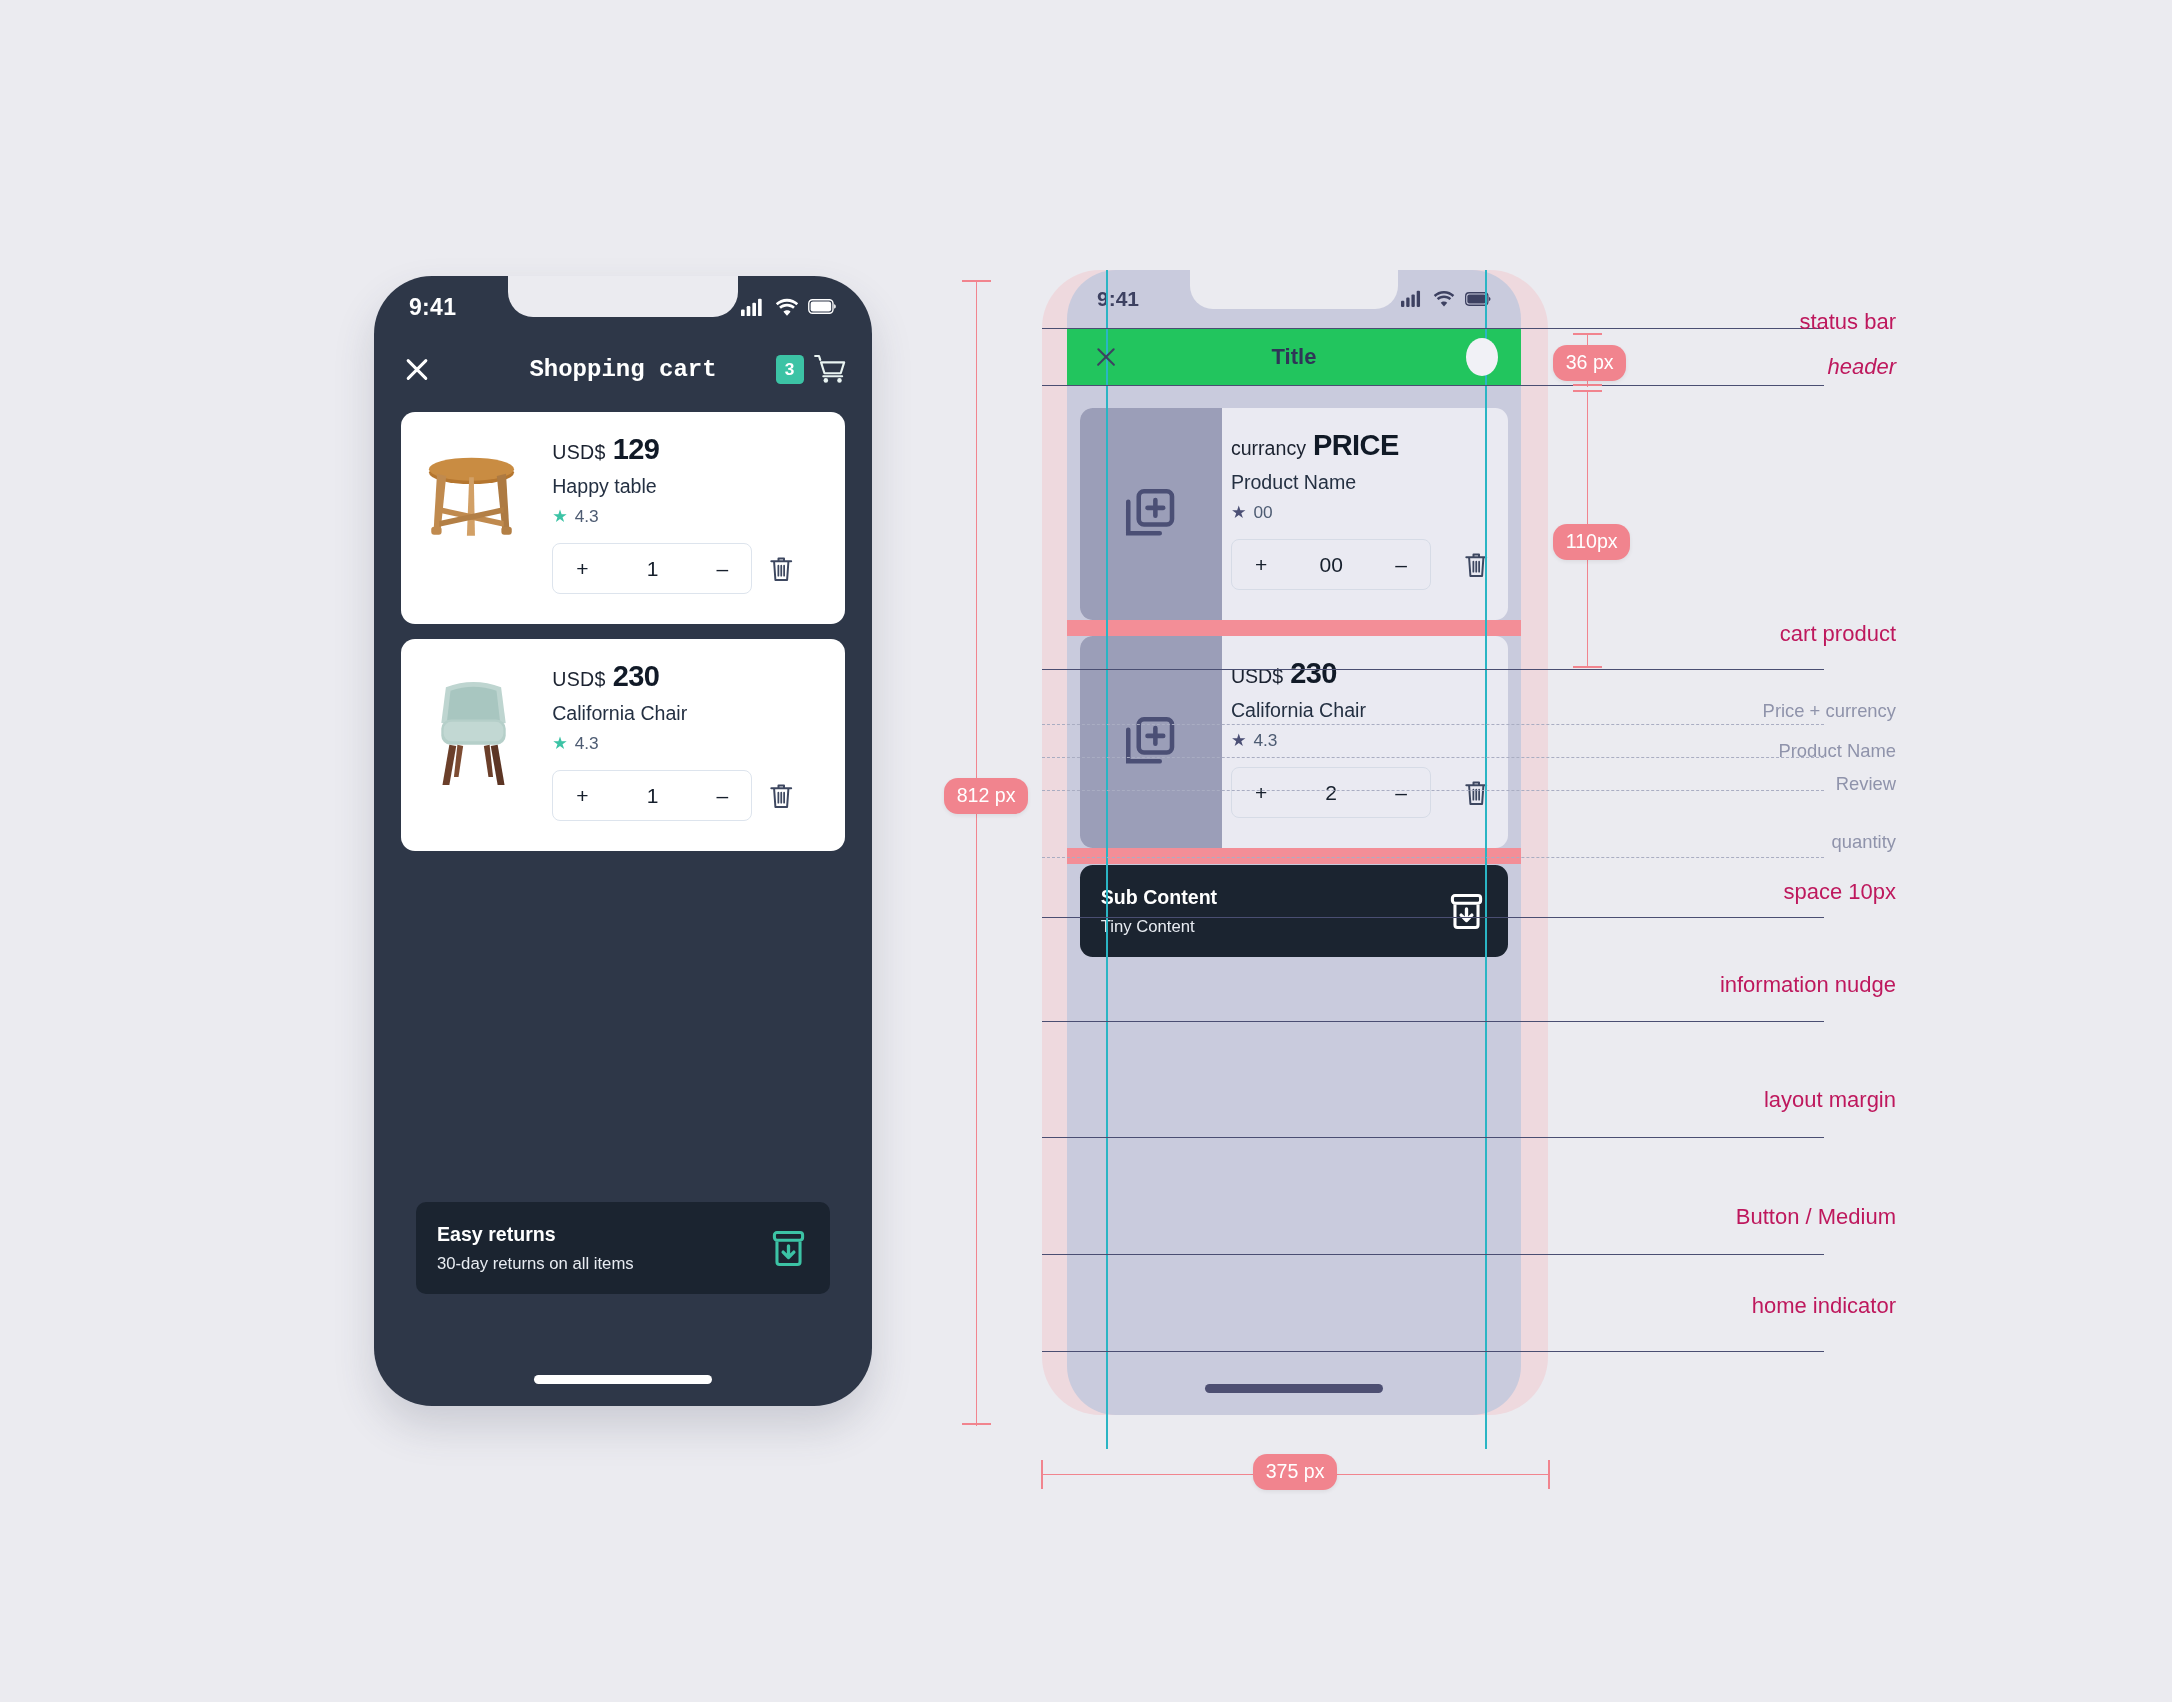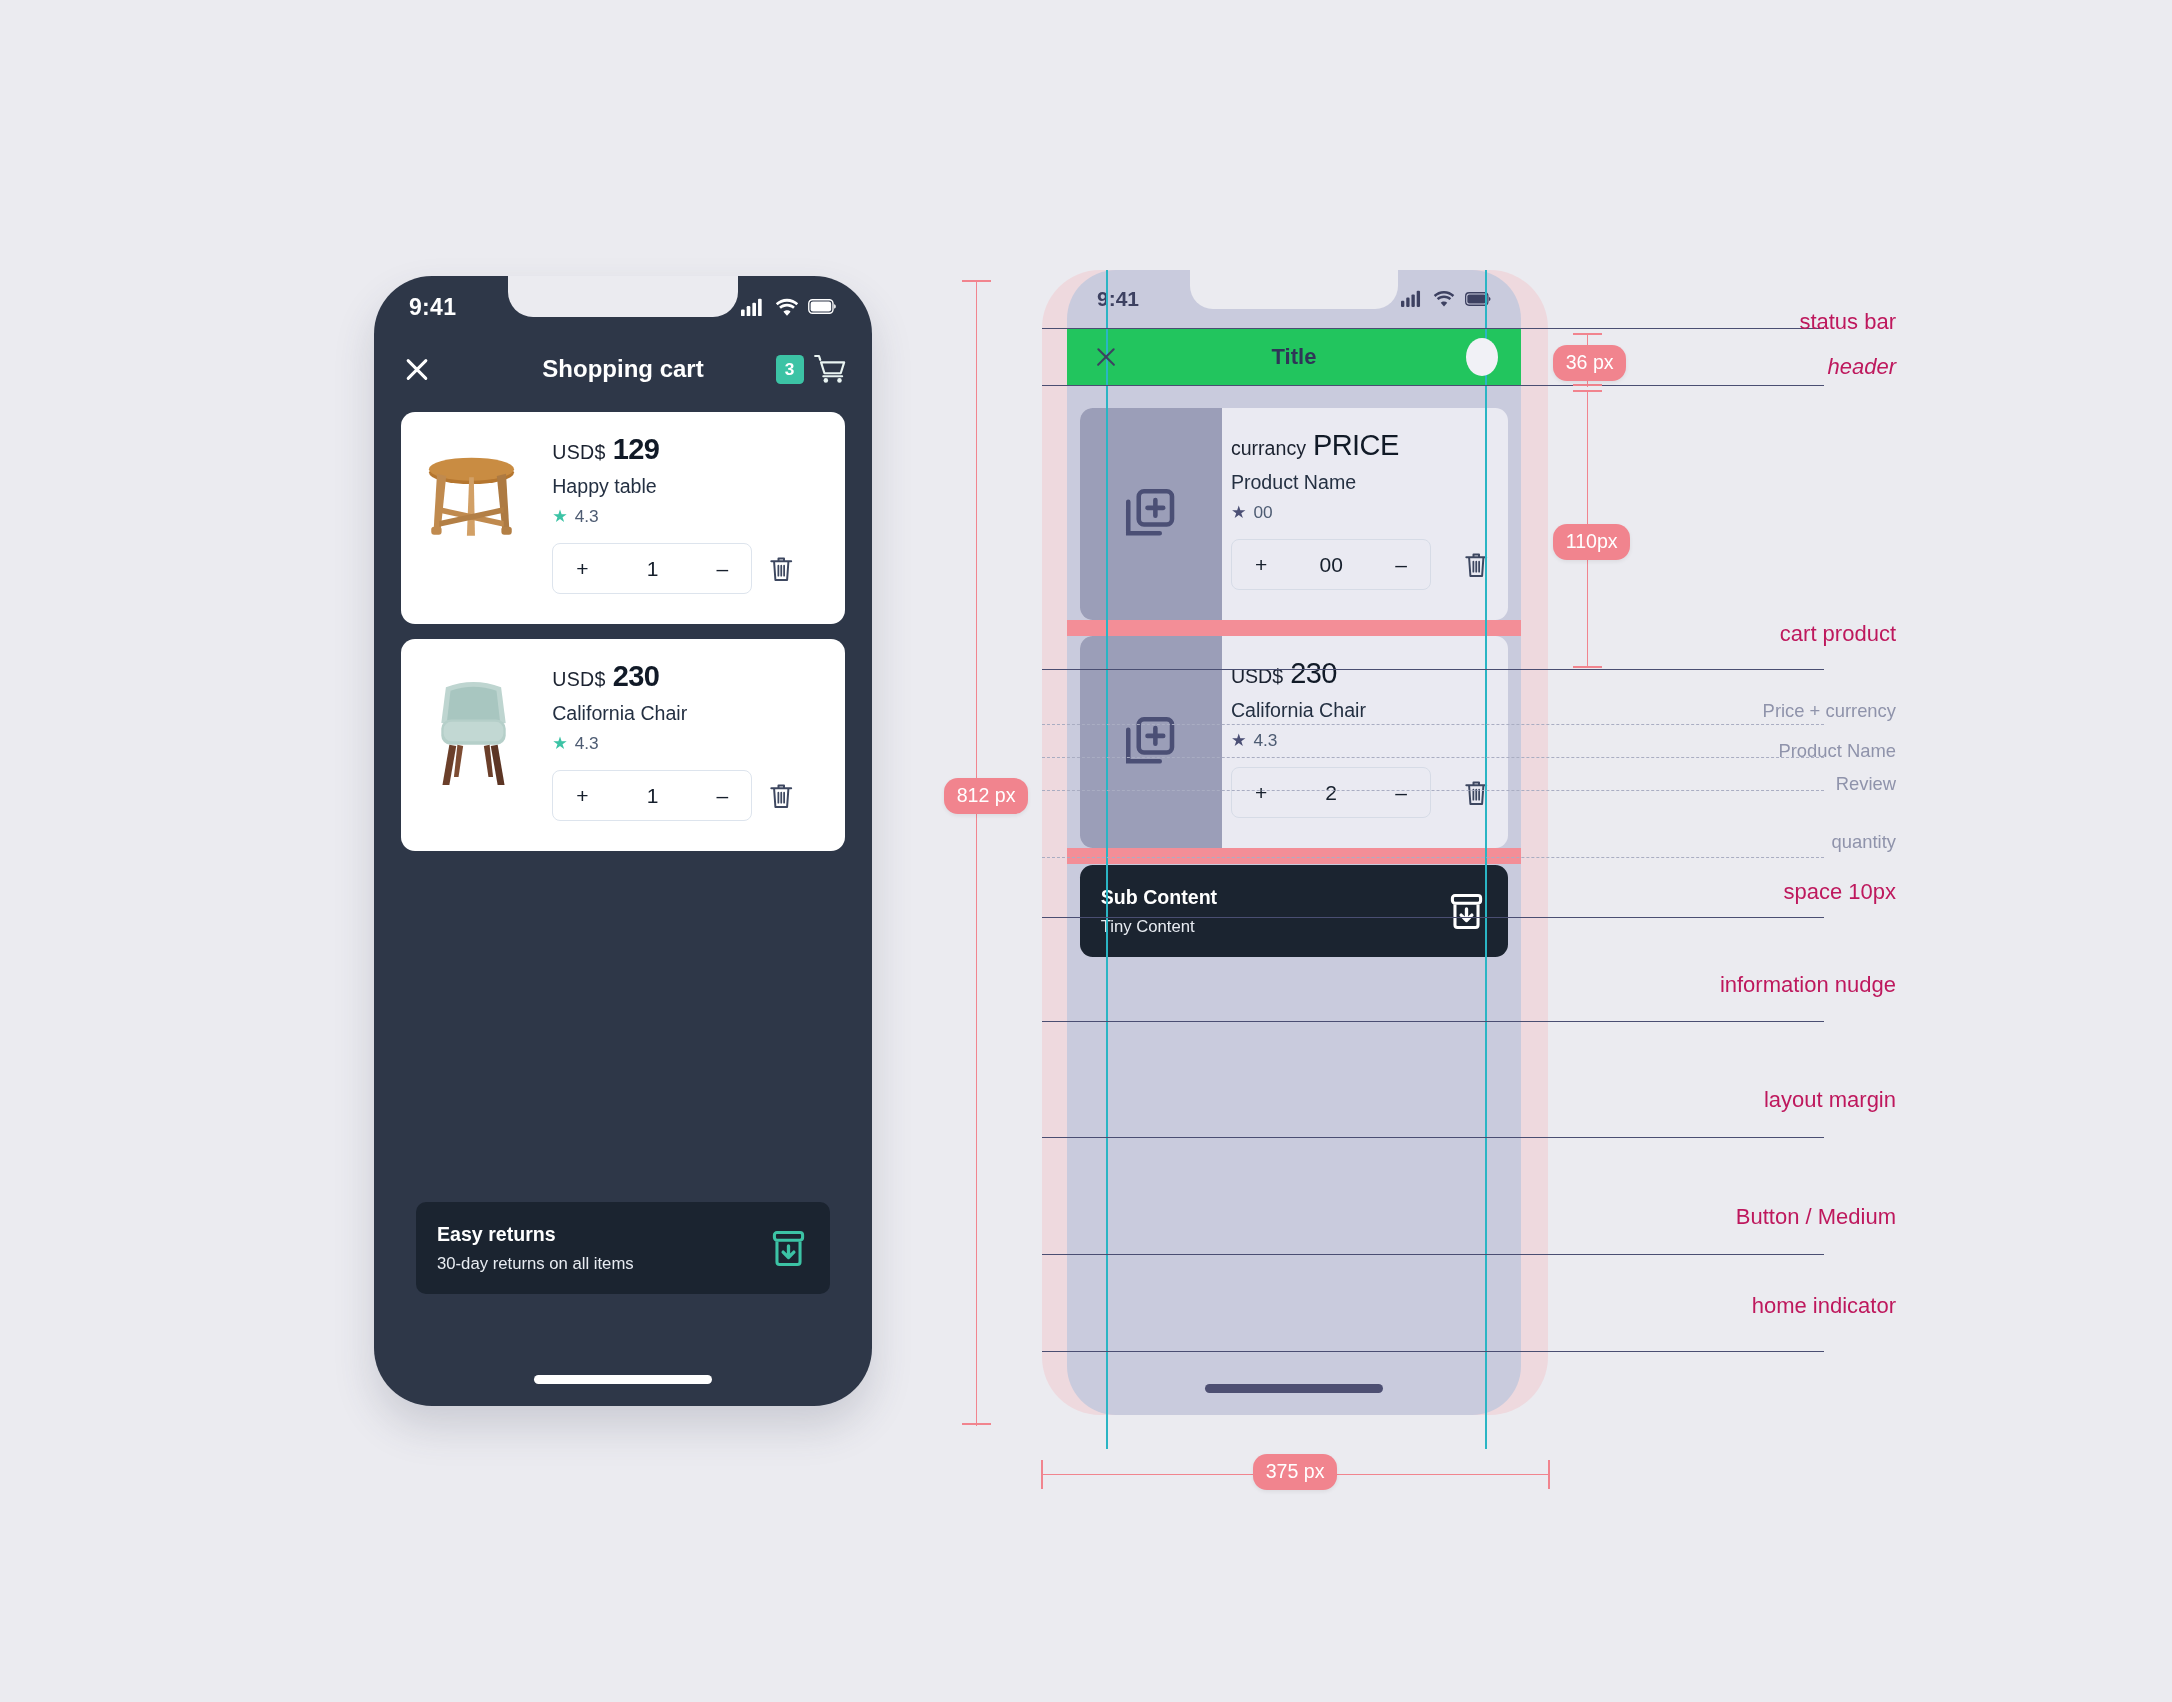--- a/index.html
+++ b/index.html
@@ -30,21 +30,21 @@
     padding:0 35px;box-sizing:border-box;
   }
   .clock{color:#fff;font-size:23px;font-weight:bold;letter-spacing:0.3px;}
   .sys-icons{display:flex;align-items:center;gap:9.2px;}
   .d-header{
     position:absolute;top:62px;left:0;right:0;height:62px;
     display:flex;align-items:center;padding:0 25px;box-sizing:border-box;
   }
   .d-title{
     position:absolute;left:0;right:0;text-align:center;
-    color:#fff;font-size:24px;font-weight:bold;pointer-events:none;
+    color:#fff;font-size:24px;font-weight:bold;pointer-events:none;font-family:Liberation Mono, monospace;
   }
   .close-x{
     width:35px;height:35px;position:relative;cursor:pointer;flex:0 0 auto;z-index:2;
   }
   .close-x:before,.close-x:after{
     content:"";position:absolute;left:3.5px;top:16px;width:28px;height:2.9px;
     background:#fff;border-radius:1.7px;
   }
   .close-x:before{transform:rotate(45deg);}
   .close-x:after{transform:rotate(-45deg);}
@@ -132,21 +132,21 @@
     height:212px;display:flex;overflow:hidden;
   }
   .wf-card.c1{top:138px;}
   .wf-card.c2{top:366px;}
   .wf-thumb{
     width:142px;flex:0 0 142px;background:#9b9eb8;
     display:flex;align-items:center;justify-content:center;
   }
   .wf-info{flex:1;padding:21px 19.6px 0 9.2px;box-sizing:border-box;}
   .wf-cur{font-size:19.6px;color:#1b2230;}
-  .wf-amt{font-size:29px;font-weight:normal;color:#111a27;letter-spacing:-0.6px;}
+  .wf-amt{font-size:29px;font-weight:bold;color:#111a27;letter-spacing:-0.6px;}
   .wf-pname{font-size:19.6px;color:#243042;margin-top:9.2px;}
   .wf-rate{display:flex;align-items:center;gap:7px;margin-top:8px;}
   .wf-rate .star{color:#4b4f75;font-size:17.3px;line-height:1;}
   .wf-rate .val{color:#4d5b72;font-size:17.3px;}
   .wf-step{
     border:1.2px solid #d6dbe6;border-radius:8px;width:200px;height:51px;
     display:flex;align-items:center;justify-content:space-between;
     padding:0 23px;box-sizing:border-box;margin-top:16px;
   }
   .wf-step span{font-size:21px;color:#161f2c;}

